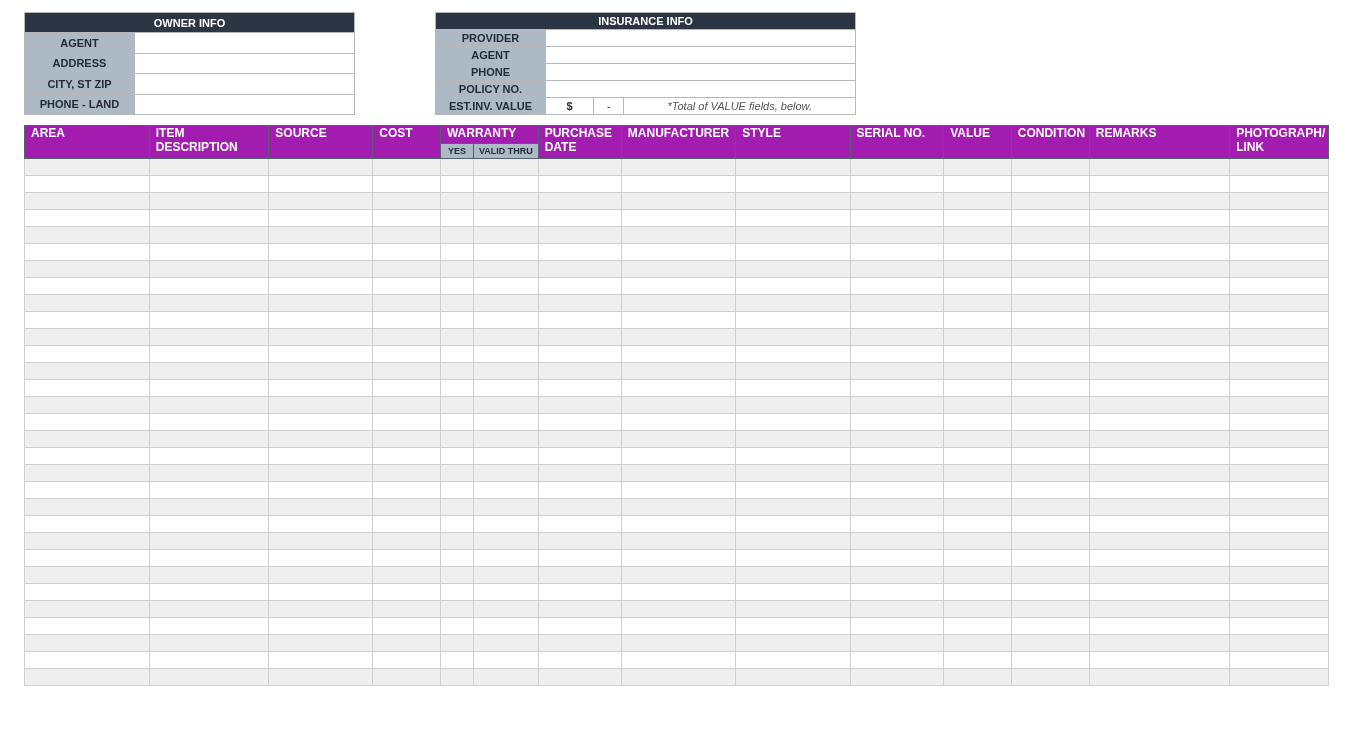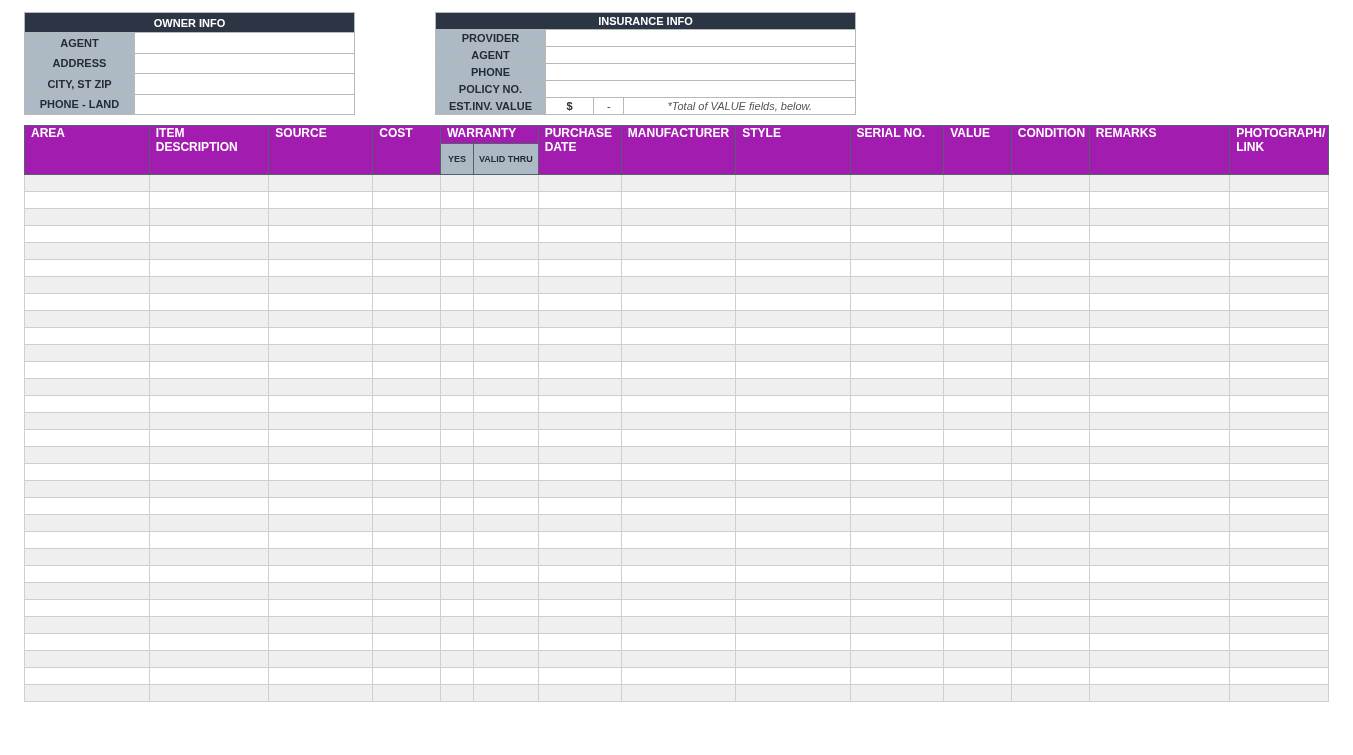--- a/index.html
+++ b/index.html
@@ -84,21 +84,21 @@
     padding: 0 6px;
     border: 1px solid #55606f;
     vertical-align: top;
     height: 18px;
   }
   .main-table th.sub {
     background: #aeb9c6;
     color: #262c36;
     font-size: 9px;
     text-align: center;
-    padding: 10px 2px;
+    padding: 2px 2px;
     height: 14px;
   }
   .main-table td {
     border: 1px solid #cfcfcf;
     height: 17px;
     padding: 0;
   }
   .row-alt td {
     background: #efefef;
   }

